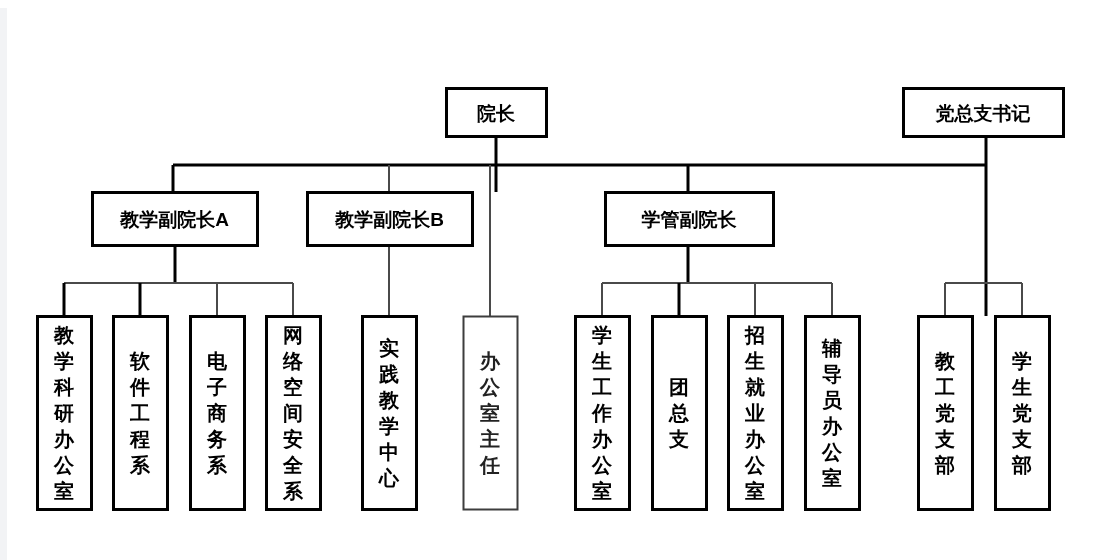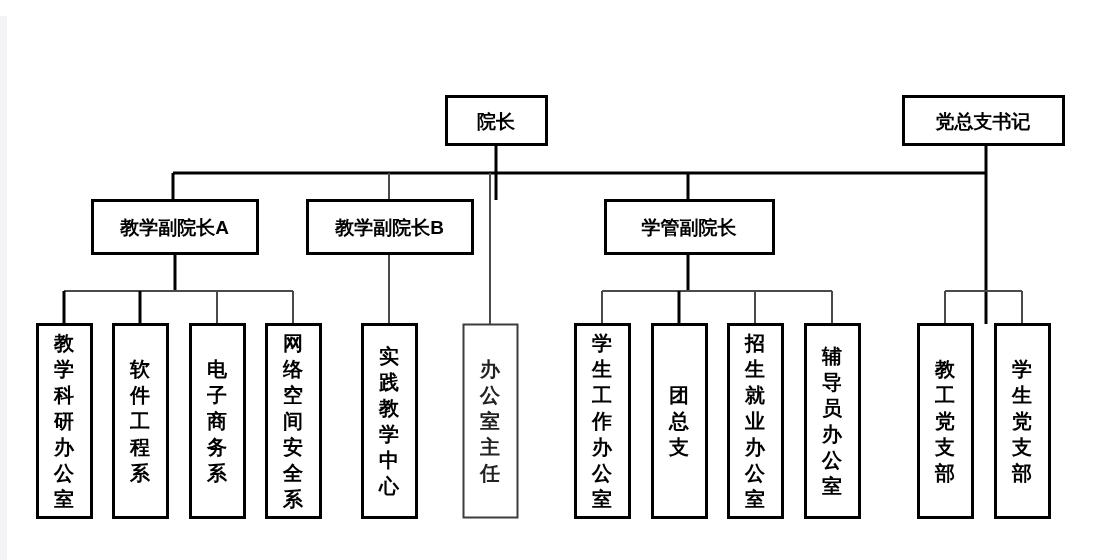--- a/index.html
+++ b/index.html
@@ -9,21 +9,21 @@
   }
   body {
     width: 1096px;
     height: 560px;
     font-family: "Liberation Sans", "DejaVu Sans", sans-serif;
     overflow: hidden;
     position: relative;
   }
   #chart-root {
     position: absolute;
-    left: 0; top: 16px;
+    left: 0; top: 8px;
     width: 1096px;
     height: 524px;
   }
   .edge-strip {
     position: absolute;
     left: 0; top: 0;
     width: 7px;
     height: 560px;
     background: #f2f3f5;
   }

